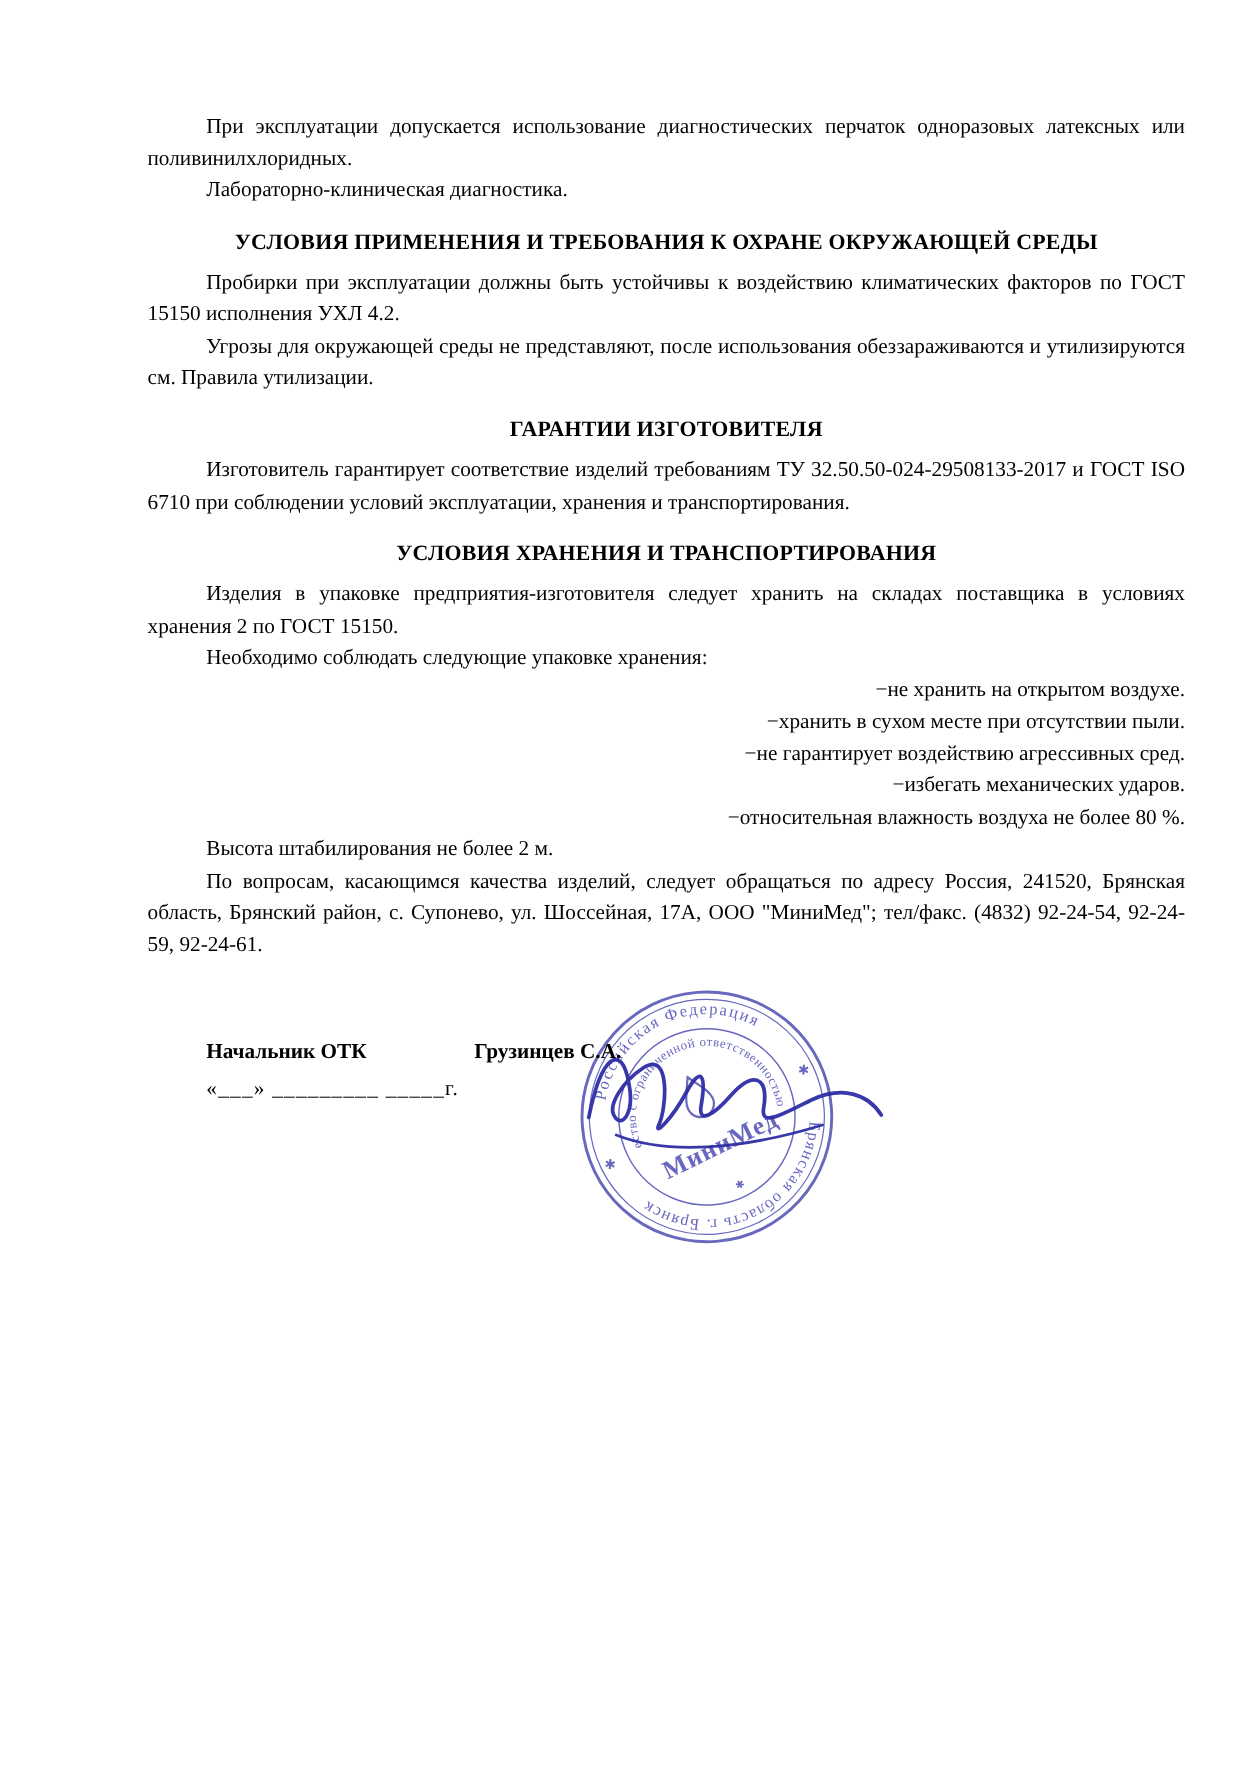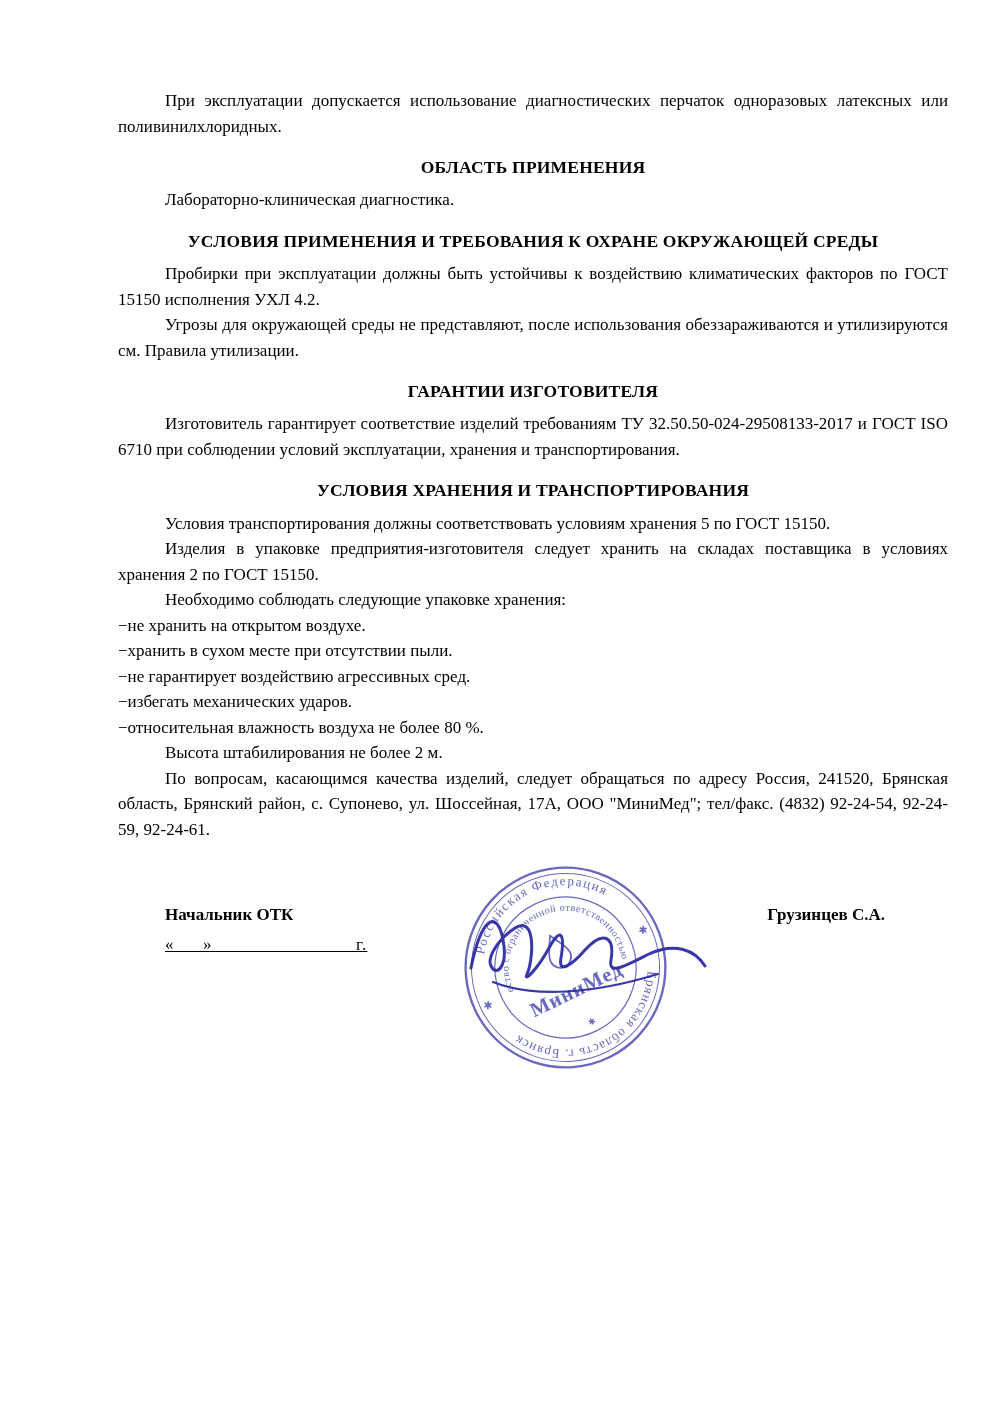--- a/index.html
+++ b/index.html
@@ -9,33 +9,33 @@
     min-height:1414px;
     box-sizing:border-box;
     padding:88px 52px 40px 118px;
     background:#ffffff;
     color:#000000;
     font-family:"Liberation Serif", serif;
     font-size:17px;
     line-height:1.5;
   }
   .para{margin:0;text-indent:47px;text-align:justify;}
-  .dash{margin:0;text-align:left;text-indent:0;}
+  .dash{margin:0;text-align:right;text-indent:0;}
   h2.head{
     font-size:17.5px;
     font-weight:bold;
     text-align:center;
     margin:15px 0 7px 0;
     letter-spacing:0.2px;
   }
   .sig-block{position:relative;margin-top:60px;height:240px;}
-  .sig-row{display:flex;justify-content:space-between;position:relative;z-index:3;gap:12px;}
+  .sig-row{display:flex;position:relative;z-index:3;gap:12px;}
   .sig-left{padding-left:47px;}
   .sig-title{margin:0;font-weight:bold;}
-  .sig-date{margin:4px 0 0 0;letter-spacing:1px;text-decoration:underline;}
+  .sig-date{margin:4px 0 0 0;letter-spacing:1px;}
   .sig-name{margin:0 63px 0 0;font-weight:bold;}
   .stamp{
     position:absolute;
     left:330px;
     top:-52px;
     width:235px;
     height:235px;
     transform:rotate(-26deg);
     opacity:0.82;
     z-index:1;
@@ -50,32 +50,30 @@
     opacity:0.95;
   }
 </style>
 </head>
 <body>
 
 <div class="page">
 
   <p class="para">При эксплуатации допускается использование диагностических перчаток одноразовых латексных или поливинилхлоридных.</p>
 
-  <h2 class="head">ОБЛАСТЬ ПРИМЕНЕНИЯ</h2>
   <p class="para">Лабораторно-клиническая диагностика.</p>
 
   <h2 class="head">УСЛОВИЯ ПРИМЕНЕНИЯ И ТРЕБОВАНИЯ К ОХРАНЕ ОКРУЖАЮЩЕЙ СРЕДЫ</h2>
   <p class="para">Пробирки при эксплуатации должны быть устойчивы к воздействию климатических факторов по ГОСТ 15150 исполнения УХЛ 4.2.</p>
   <p class="para">Угрозы для окружающей среды не представляют, после использования обеззараживаются и утилизируются см. Правила утилизации.</p>
 
   <h2 class="head">ГАРАНТИИ ИЗГОТОВИТЕЛЯ</h2>
   <p class="para">Изготовитель гарантирует соответствие изделий требованиям ТУ 32.50.50-024-29508133-2017 и ГОСТ ISO 6710 при соблюдении условий эксплуатации, хранения и транспортирования.</p>
 
   <h2 class="head">УСЛОВИЯ ХРАНЕНИЯ И ТРАНСПОРТИРОВАНИЯ</h2>
-  <p class="para">Условия транспортирования должны соответствовать условиям хранения 5 по ГОСТ 15150.</p>
   <p class="para">Изделия в упаковке предприятия-изготовителя следует хранить на складах поставщика в условиях хранения 2 по ГОСТ 15150.</p>
   <p class="para">Необходимо соблюдать следующие упаковке хранения:</p>
 
   <p class="dash">−не хранить на открытом воздухе.</p>
   <p class="dash">−хранить в сухом месте при отсутствии пыли.</p>
   <p class="dash">−не гарантирует воздействию агрессивных сред.</p>
   <p class="dash">−избегать механических ударов.</p>
   <p class="dash">−относительная влажность воздуха не более 80 %.</p>
 
   <p class="para">Высота штабилирования не более 2 м.</p>

